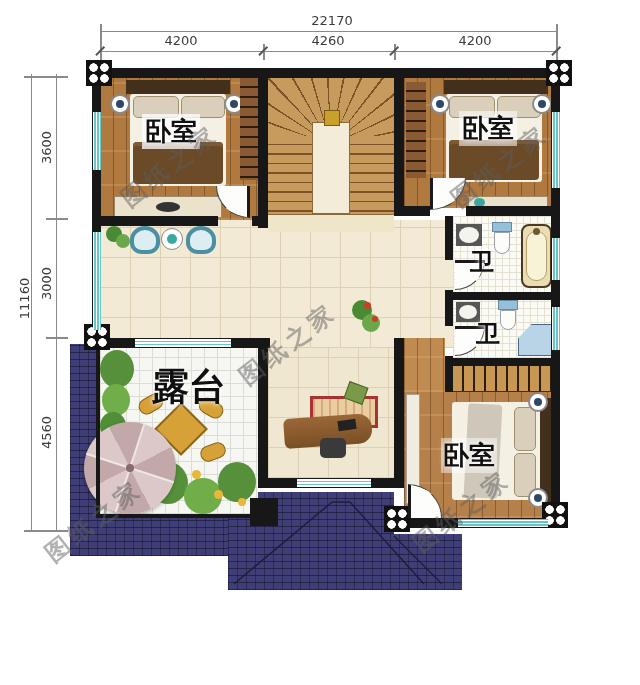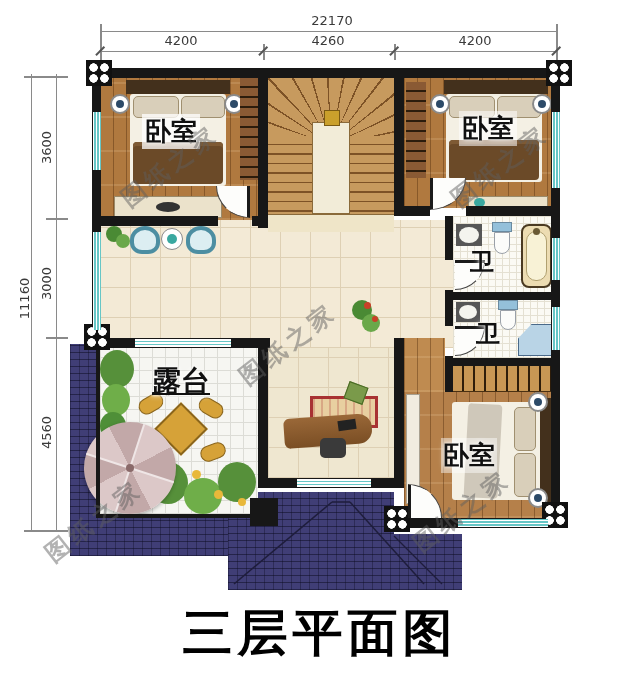--- a/index.html
+++ b/index.html
@@ -213,23 +213,22 @@
   <div class="door" style="left:216px;top:186px;width:34px;height:32px;border-radius:0 0 0 100%;border-left:1.5px solid #444;border-bottom:1.5px solid #444;border-right:3px solid #1a1a1a;box-sizing:border-box;"></div>
   <div class="door" style="left:430px;top:178px;width:36px;height:32px;border-radius:0 0 100% 0;border-right:1.5px solid #444;border-bottom:1.5px solid #444;border-left:3px solid #1a1a1a;box-sizing:border-box;"></div>
   <div class="door" style="left:455px;top:260px;width:30px;height:30px;border-radius:0 0 100% 0;border-right:1.5px solid #444;border-bottom:1.5px solid #444;border-top:3px solid #1a1a1a;box-sizing:border-box;"></div>
   <div class="door" style="left:455px;top:326px;width:30px;height:30px;border-radius:0 0 100% 0;border-right:1.5px solid #444;border-bottom:1.5px solid #444;border-top:3px solid #1a1a1a;box-sizing:border-box;"></div>
   <div class="door" style="left:408px;top:484px;width:34px;height:34px;border-radius:0 100% 0 0;border-top:1.5px solid #444;border-right:1.5px solid #444;border-left:3px solid #1a1a1a;box-sizing:border-box;"></div>
 
   <div class="lbl" style="left:142px;top:114px;font-size:26px;background:rgba(255,255,255,.75);padding:0 3px;">卧室</div>
   <div class="lbl" style="left:459px;top:111px;font-size:26px;background:rgba(255,255,255,.55);padding:0 3px;">卧室</div>
   <div class="lbl" style="left:470px;top:246px;font-size:24px;">卫</div>
   <div class="lbl" style="left:476px;top:318px;font-size:24px;">卫</div>
-  <div class="lbl" style="left:152px;top:362px;font-size:29px;text-decoration:underline;">露台</div>
+  <div class="lbl" style="left:152px;top:362px;font-size:37px;">露台</div>
   <div class="lbl" style="left:441px;top:438px;font-size:26px;background:rgba(255,255,255,.45);padding:0 2px;">卧室</div>
 
   <div class="wm" style="left:112px;top:150px;">图纸之家</div>
   <div class="wm" style="left:442px;top:150px;">图纸之家</div>
   <div class="wm" style="left:230px;top:328px;">图纸之家</div>
   <div class="wm" style="left:36px;top:505px;">图纸之家</div>
   <div class="wm" style="left:404px;top:495px;">图纸之家</div>
 
-  <div class="abs" style="left:140px;top:600px;width:360px;text-align:center;font-size:50px;font-weight:900;letter-spacing:5px;color:#000;">三层平面图</div>
 </div>
 
 </body></html>

